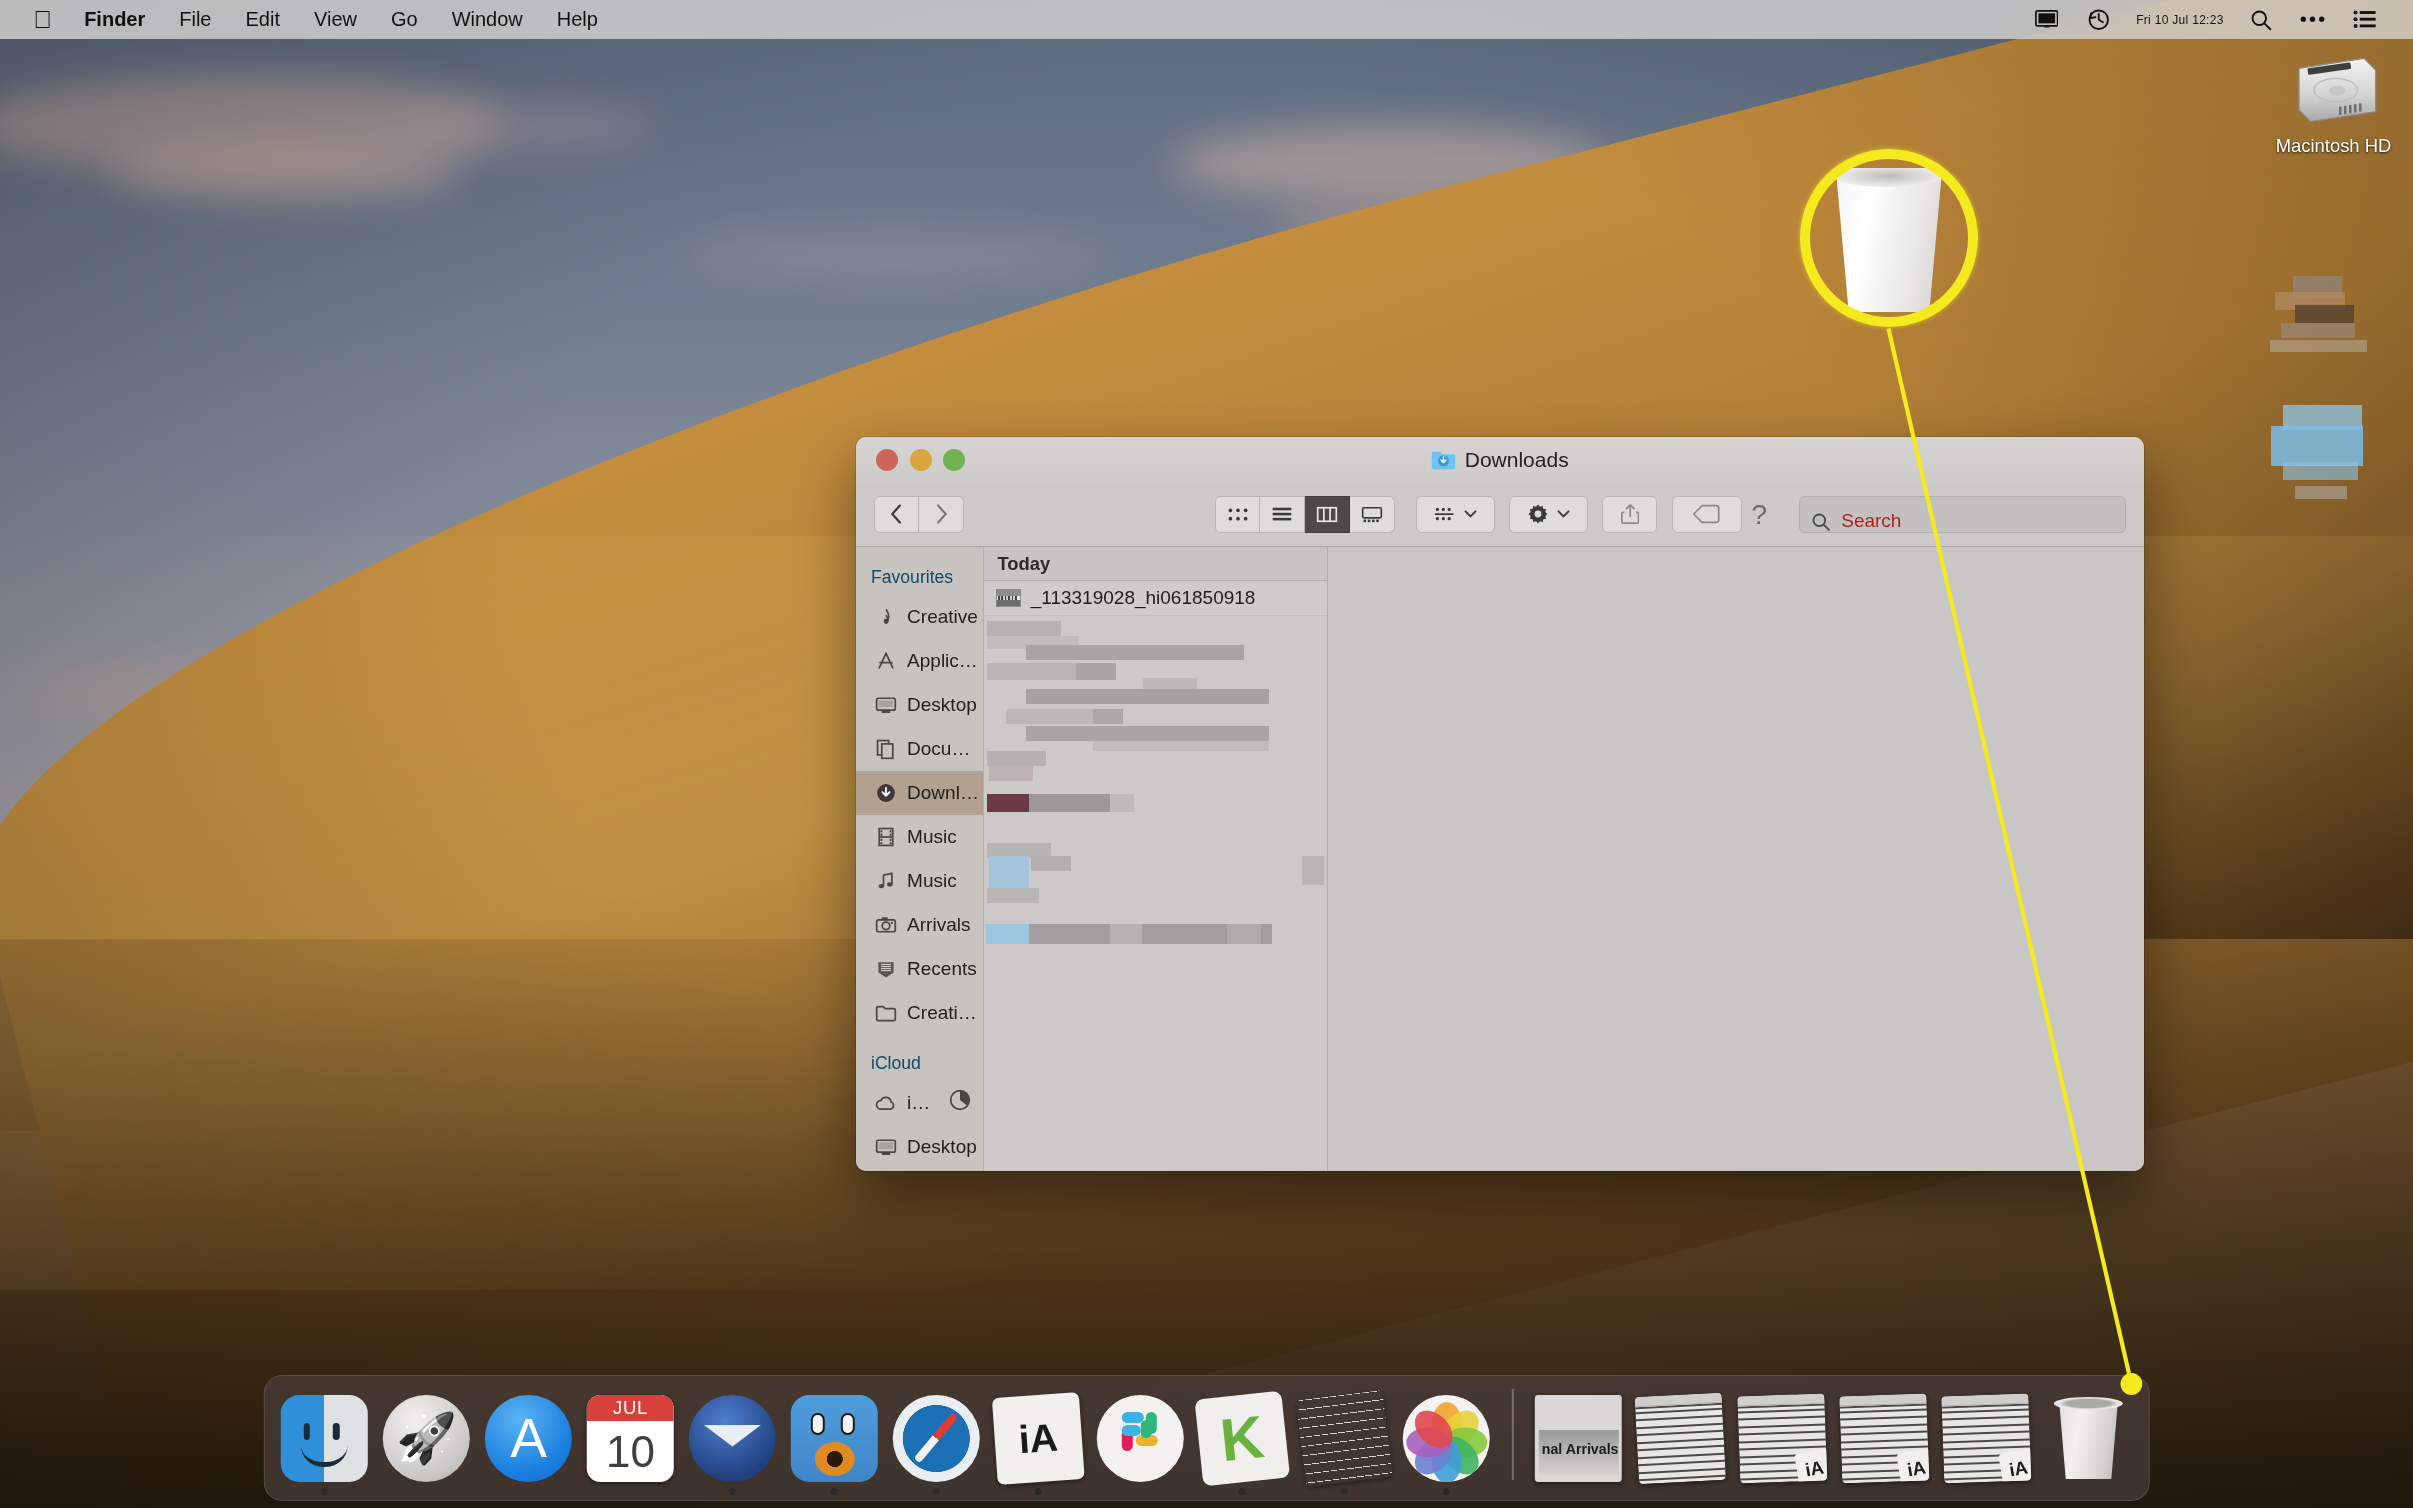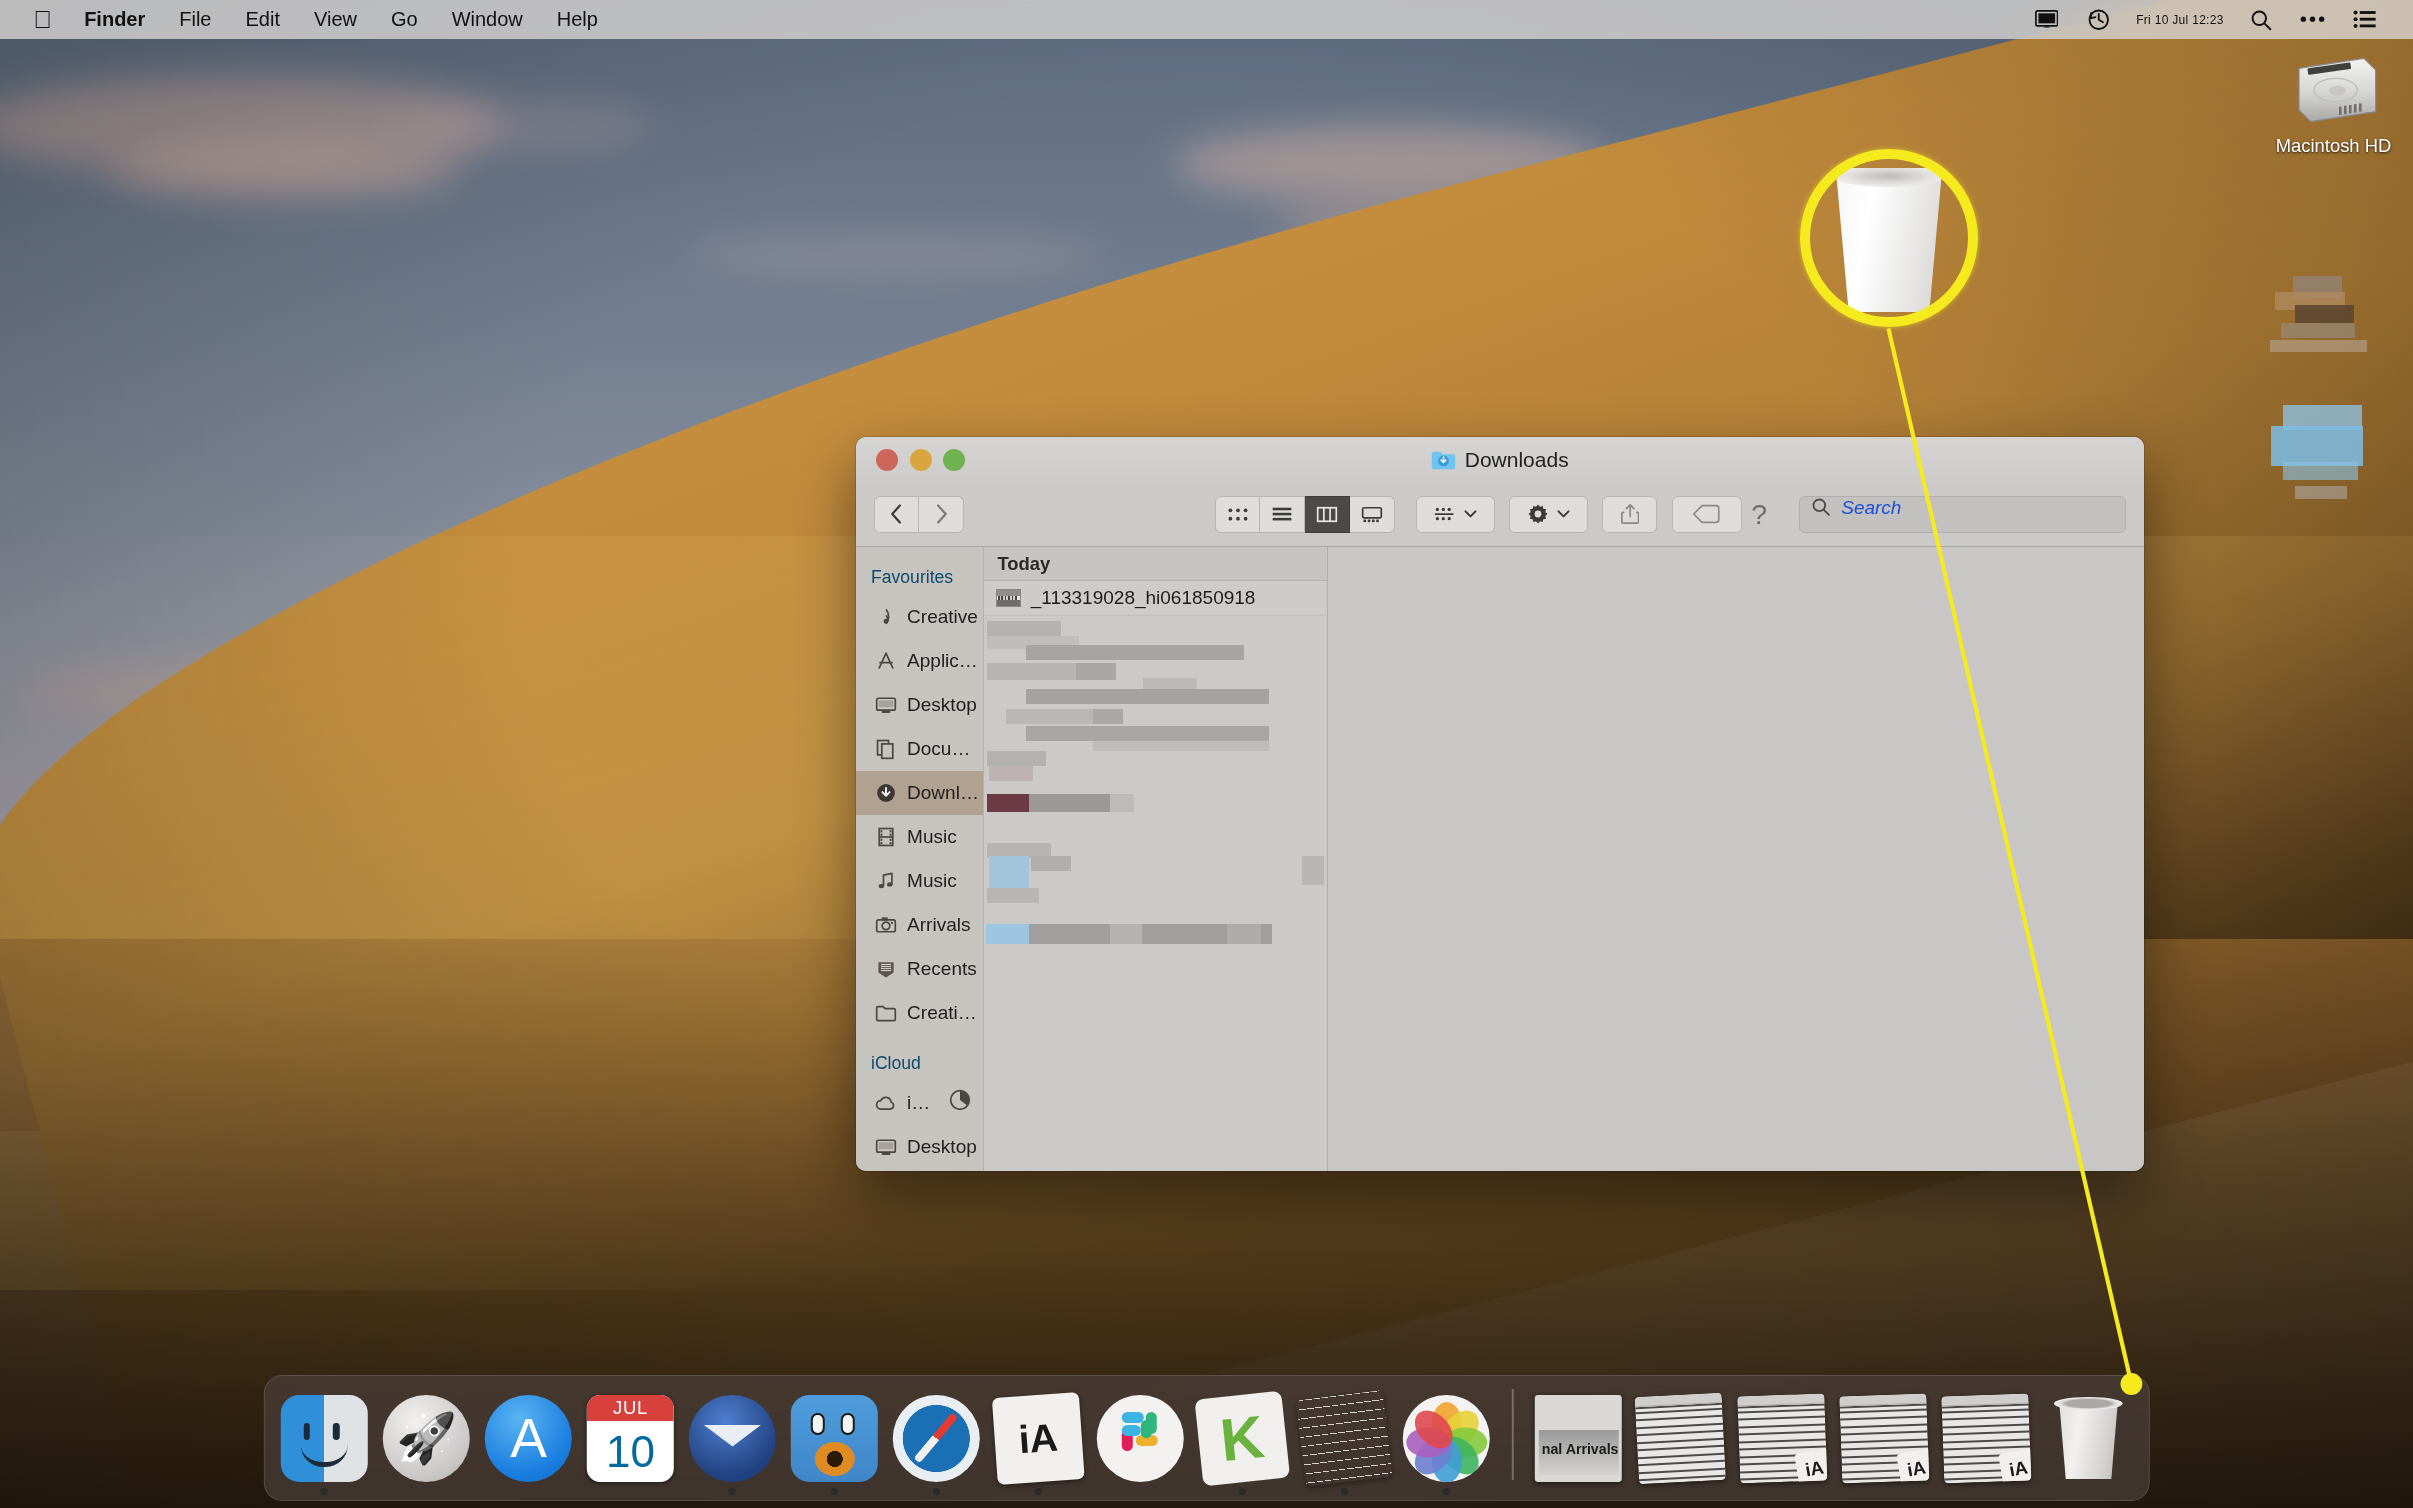--- a/index.html
+++ b/index.html
@@ -144,22 +144,22 @@
   #nav { display:flex; margin-right:251px; }
   .tb-spacer-sm { width:15px; }
   .tb-spacer-md { width:22px; }
   #help-btn {
     font-size:28.5px; color:#6d6c6b; margin-left:auto; margin-right:22px;
     width:37px; text-align:center;
   }
   #search-field {
     width:345px; height:37px; background:#c2c1c0;
     border:0.8px solid #b0afae; border-radius:5.9px;
-    display:flex; align-items:flex-start; gap:10px; padding:0 11.7px;
-    color:#1d4ed8; font-size:19px;font-style:italic;
+    display:flex; align-items:flex-end; gap:10px; padding:0 11.7px;
+    color:#b91c1c; font-size:19px;
   }
 
   #body { flex:1; display:flex; min-height:0; }
   #sidebar {
     width:128px; background:rgba(198,194,189,0.93);
     padding-top:11.7px; flex:0 0 128px;
     border-right:0.8px solid #b4b1ad;
     width:128px;
   }
   #sidebar { width:128px; }
@@ -252,21 +252,21 @@
   
   .ic-finder { border-radius:18.4px; overflow:hidden; background:linear-gradient(to right,#2f8fd8 0 50%, #dfe2e4 50% 100%); position:relative; }
   .ic-finder .eye { position:absolute; width:6.7px; height:17px; border-radius:3.4px; background:#1b2b3a; top:28.5px; }
   .ic-finder .eye.a{ left:22.6px;} .ic-finder .eye.b{ left:52px;}
   .ic-finder .smile { position:absolute; left:20px; top:50px; width:47px; height:22px; border-bottom:5px solid #1b2b3a; border-radius:0 0 34px 34px; }
   .ic-launchpad { border-radius:50%; background:radial-gradient(circle at 38% 30%, #f2f1ef, #c9c7c5 70%, #a9a7a5); position:relative; }
   .ic-launchpad::after{content:"🚀"; position:absolute; inset:0; display:flex; align-items:center; justify-content:center; font-size:49px; filter:grayscale(1) contrast(1.4);}
   .ic-appstore { border-radius:50%; background:radial-gradient(circle at 40% 28%, #5ab4f2, #1b7fe0 65%, #1368c4); display:flex; align-items:center; justify-content:center; color:#fff; font-size:55px; font-weight:300; }
   .ic-calendar { background:#fff; border-radius:13.4px; overflow:hidden; box-shadow:0 1.7px 4.2px rgba(0,0,0,.4); display:flex; flex-direction:column; }
   .ic-calendar .cal-top { background:#d8403c; color:#fff; font-size:18.4px; text-align:center; padding:2.5px 0 1.7px; letter-spacing:0.8px;}
-  .ic-calendar .cal-day { flex:1; display:flex; align-items:center; justify-content:center; font-size:44px; color:#0369a1; }
+  .ic-calendar .cal-day { flex:1; display:flex; align-items:center; justify-content:center; font-size:44px; color:#404040; }
   .ic-thunderbird { border-radius:50%; background:radial-gradient(circle at 42% 30%, #4e7fd0, #20407f 72%); position:relative; overflow:hidden; }
   .ic-thunderbird::after { content:""; position:absolute; left:15px; top:30px; width:57px; height:37px; background:#e9eef4; clip-path:polygon(0 0,100% 0,50% 58%); }
   .ic-tweetbot { border-radius:18.4px; background:linear-gradient(to bottom,#4f9ddd,#3f86c8); position:relative; }
   .ic-tweetbot .tb-eye { position:absolute; width:13.4px; height:22px; border-radius:6.7px; background:#f4f4f4; top:18.4px; border:2.5px solid #1b1b1b;}
   .ic-tweetbot .tb-eye.a{left:20px;} .ic-tweetbot .tb-eye.b{left:50px;}
   .ic-tweetbot .tb-mouth { position:absolute; left:23.5px; top:47px; width:40px; height:34px; border-radius:50%; background:radial-gradient(circle,#2a1a06 0 30%, #e08a22 31% 100%); }
   .ic-safari { border-radius:50%; background:radial-gradient(circle at 50% 50%, #1b6fb5 0 54%, #e9eef2 55% 100%); position:relative; }
   .ic-safari::after { content:""; position:absolute; left:39px; top:13.4px; width:8.4px; height:60px;
     background:linear-gradient(to bottom,#e23b32 0 50%, #f1f1f1 50% 100%); transform:rotate(40deg); border-radius:4.2px;}
   .ic-ia { background:#f1f0ee; border-radius:6.7px; transform:rotate(-4deg); display:flex; align-items:center; justify-content:center;

